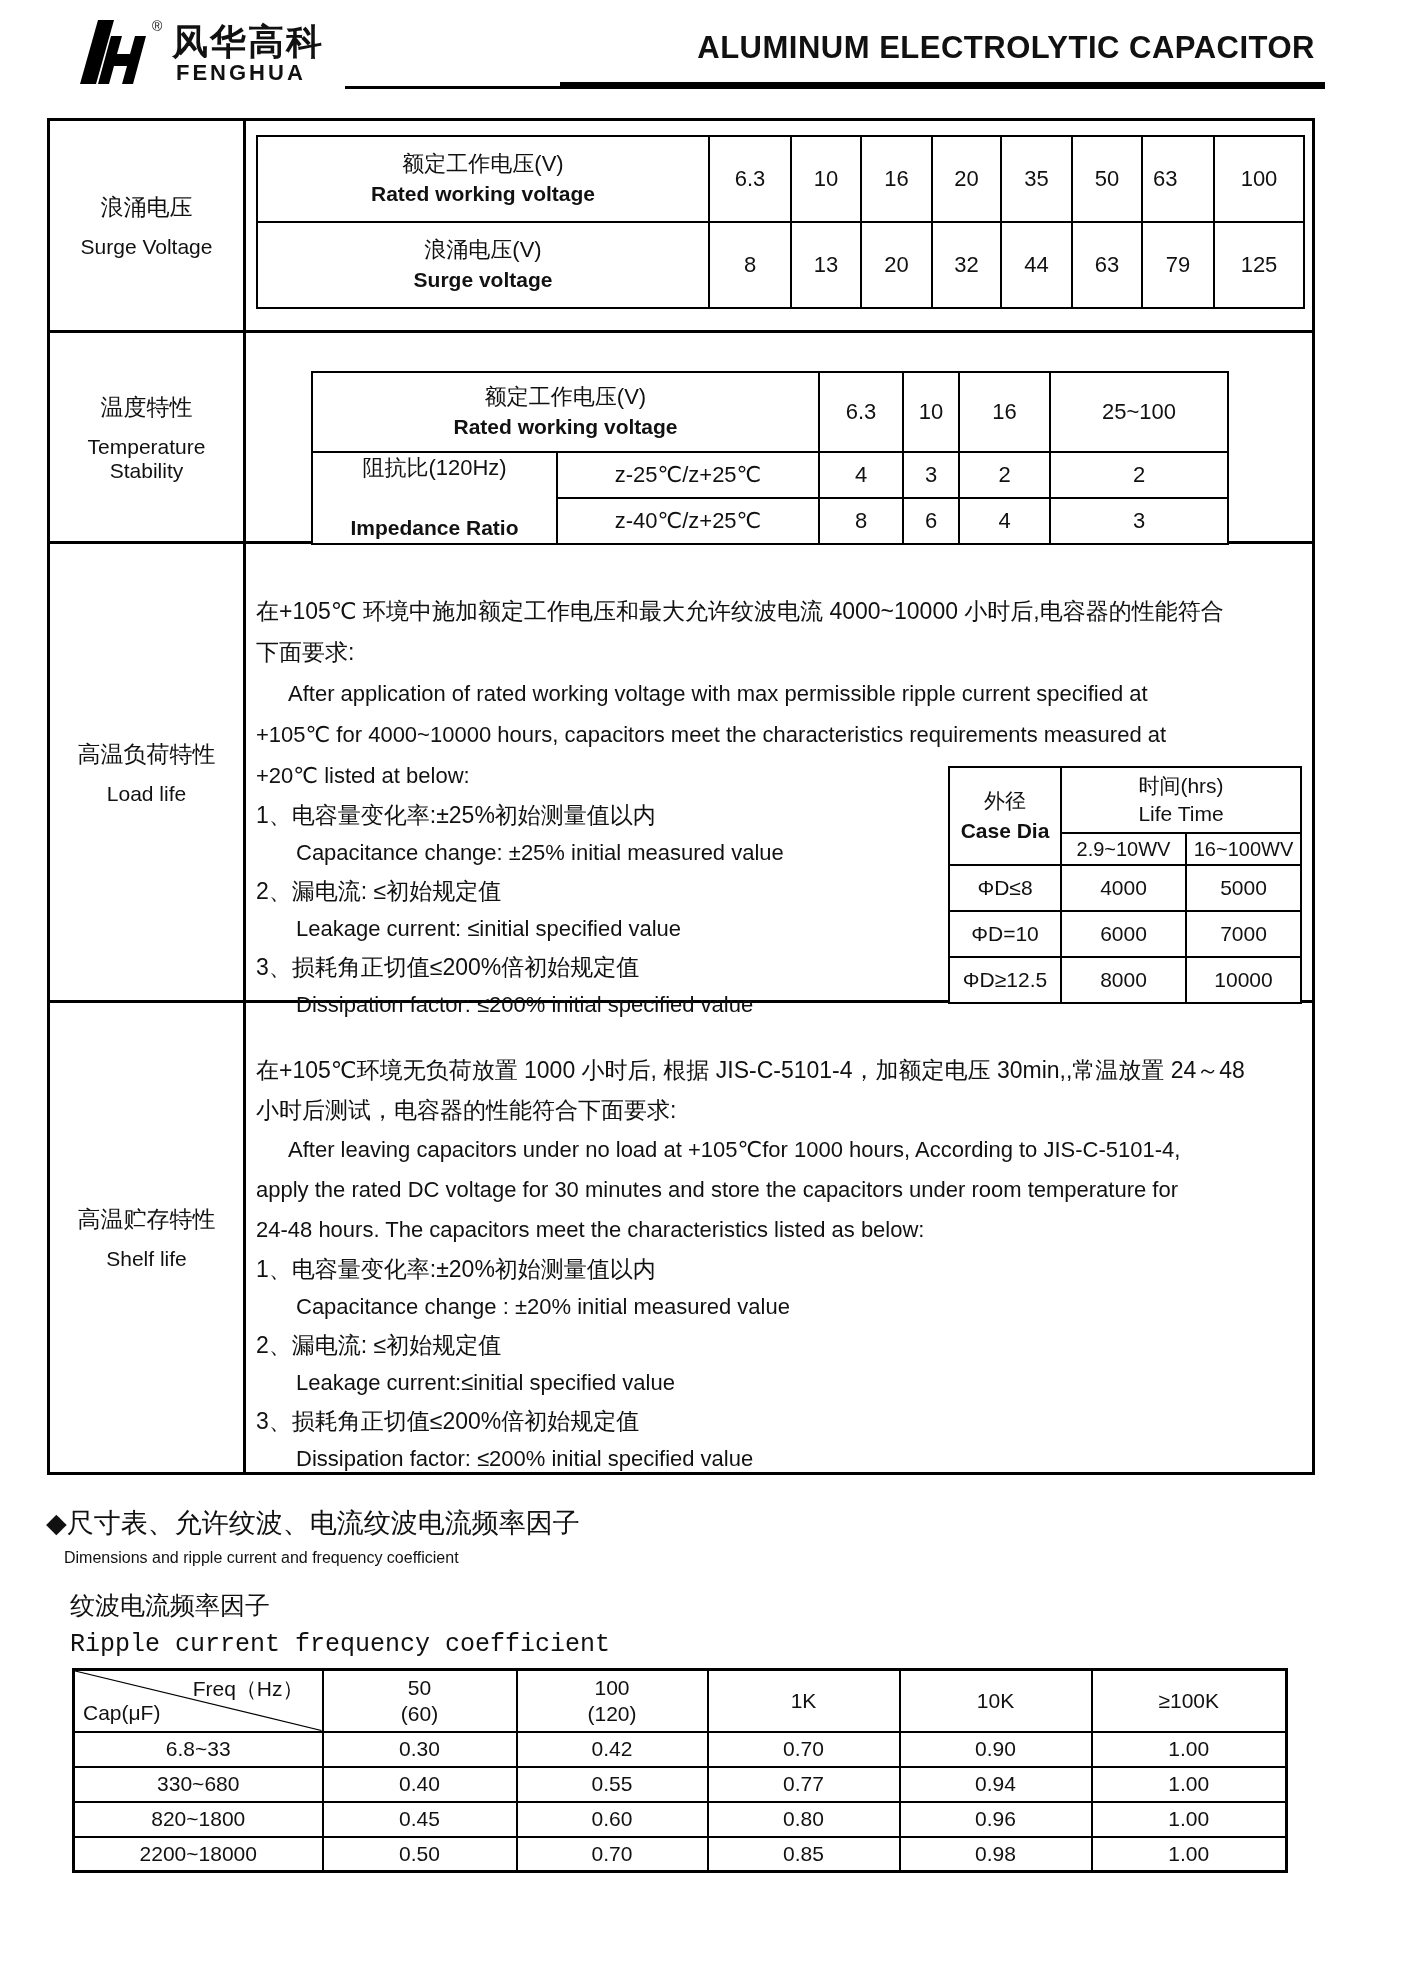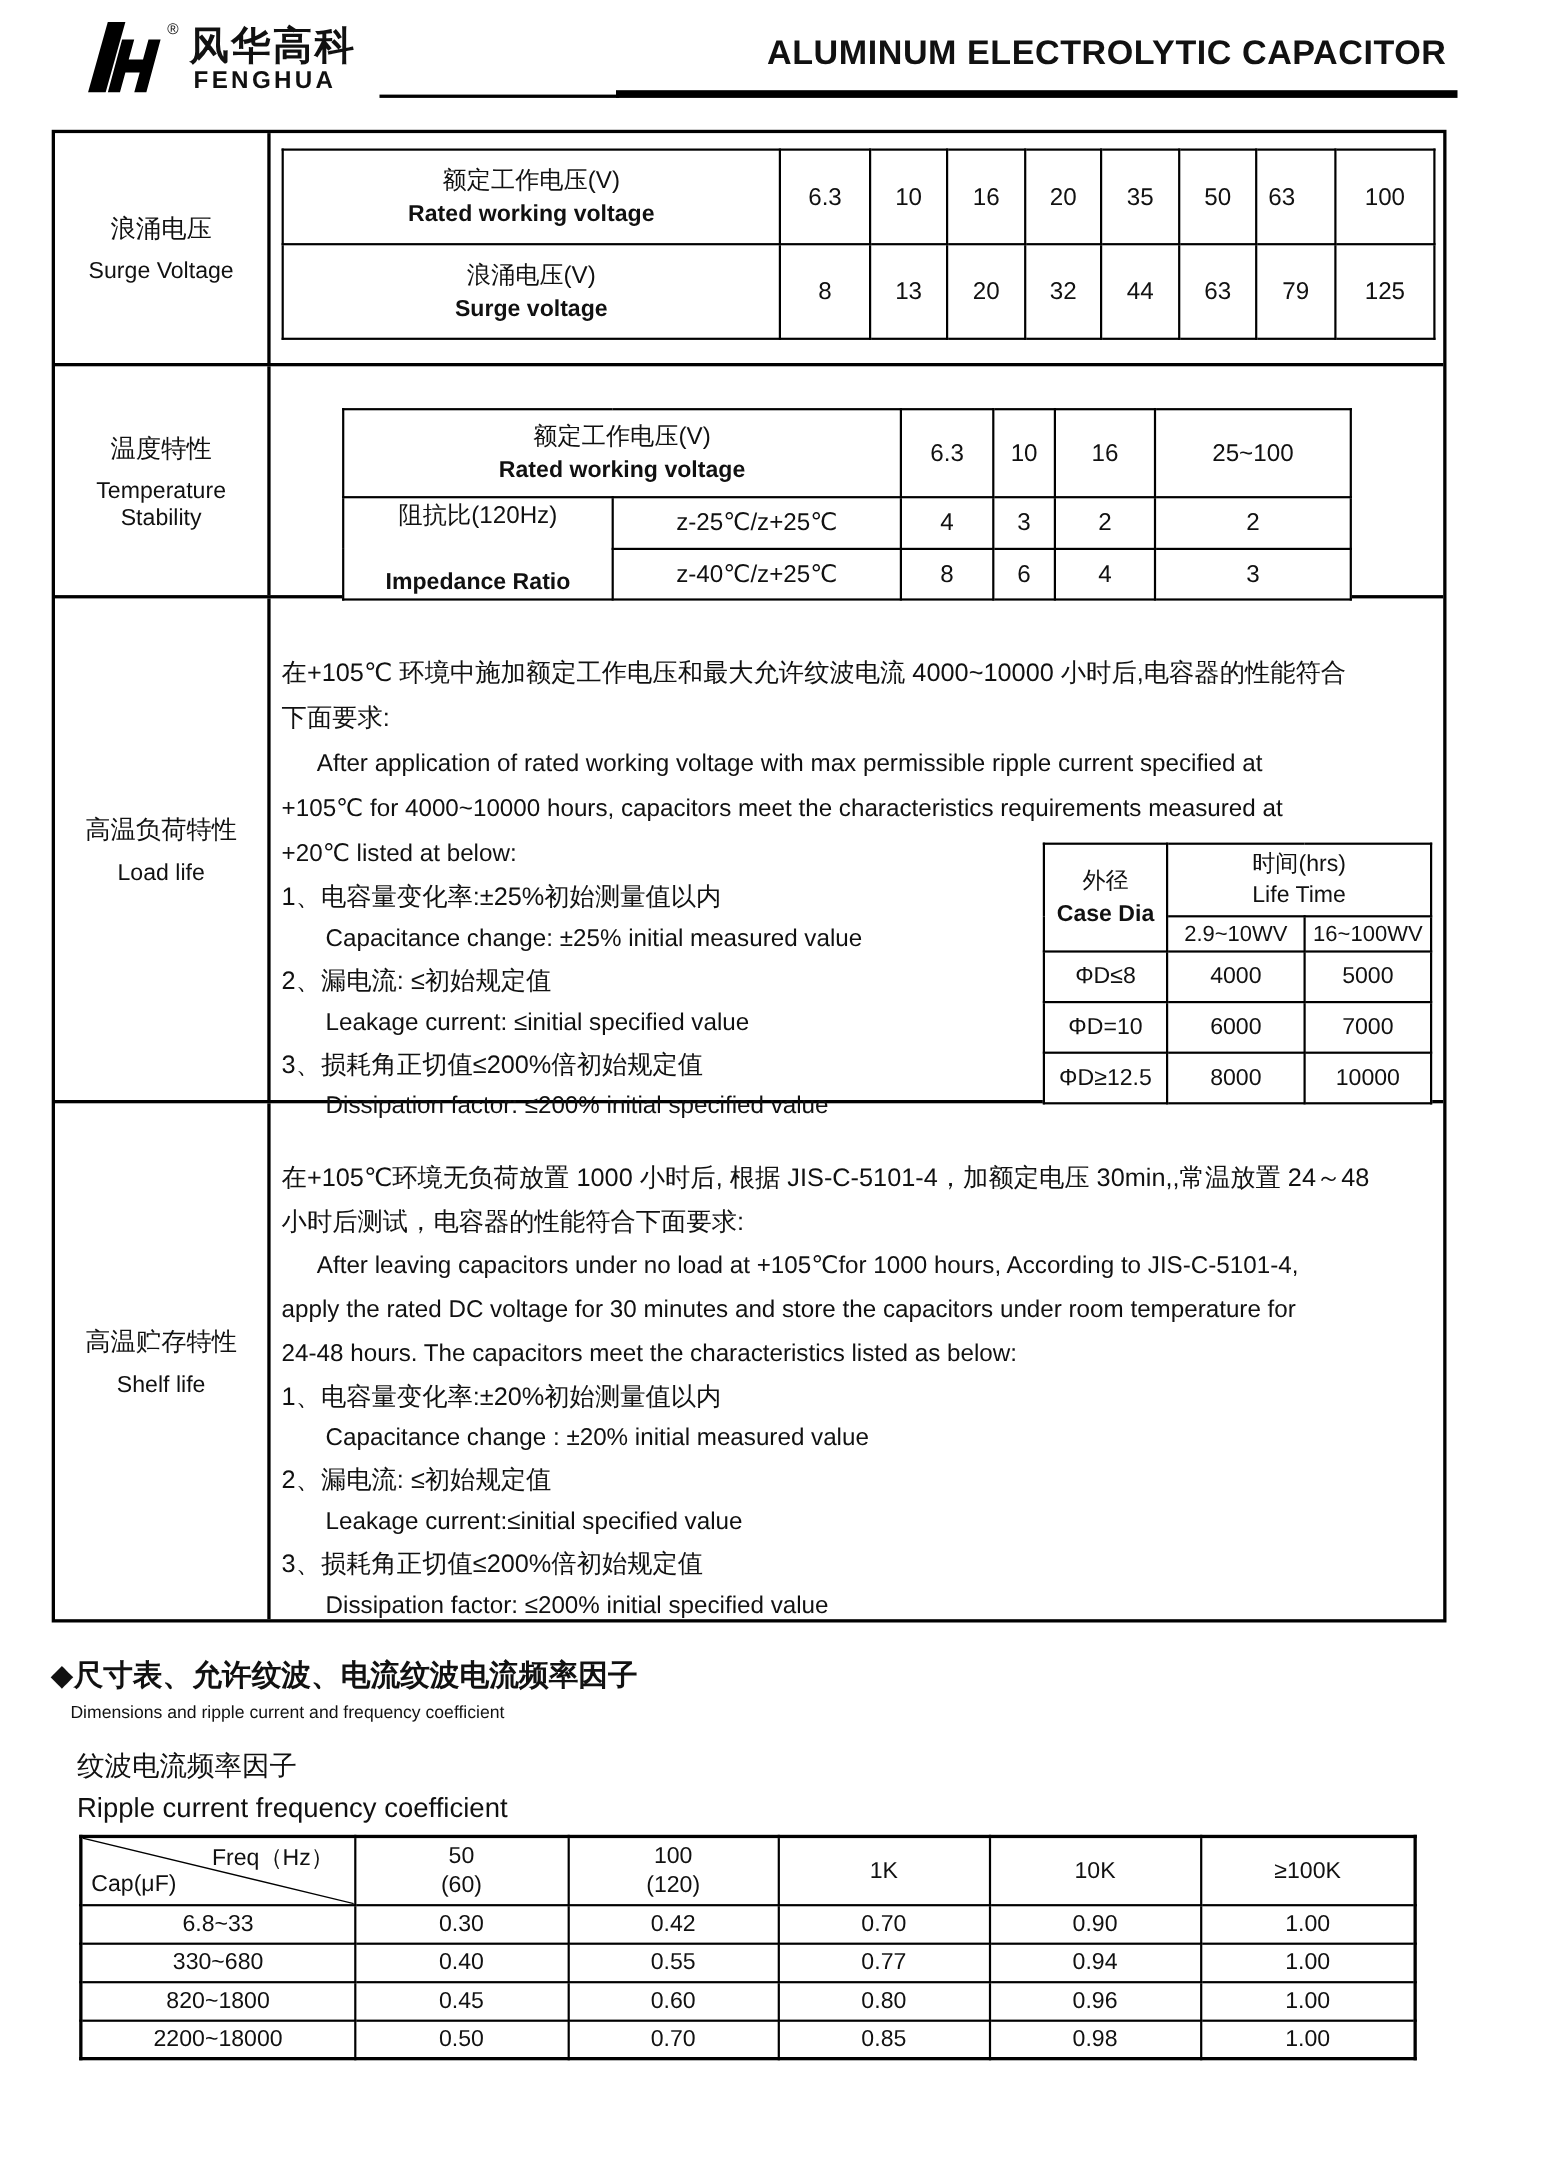--- a/index.html
+++ b/index.html
@@ -65,24 +65,24 @@
   .txt { position:absolute; left:10px; right:6px; top:14px;margin-top:33px; }
   .ln { white-space:nowrap; }
   .ln-cn { font-size:23px; height:41px; line-height:41px; }
   .ln-en { font-size:22px; height:41px; line-height:41px; }
   .indent1 { padding-left:32px; }
   .tight .ln-cn, .tight .ln-en { height:40px; line-height:40px; }
   .item-cn { font-size:23px; height:38px; line-height:38px; }
   .item-en { font-size:22px; height:38px; line-height:38px; padding-left:40px; }
 
   
-  .dim-h1 { position:absolute; left:46px;  top:1505px; font-size:27px;font-weight:bold; }
+  .dim-h1 { position:absolute; left:46px;  top:1505px; font-size:27px; }
   .dim-h2 { position:absolute; left:64px;  top:1549px; font-size:16px; }
   .dim-h3 { position:absolute; left:70px;  top:1589px; font-size:25px; }
-  .dim-h4 { position:absolute; left:70px;  top:1630px; font-size:25px; }
+  .dim-h4 { position:absolute; left:70px;  top:1630px; font-size:25px;font-family:Liberation Mono, monospace; }
 
   
   .freq-table { position:absolute; left:72px; top:1668px; border:3px solid #000; }
   .freq-table td { font-size:21px; }
   .freq-table .hd td { height:62px; line-height:26px; }
   .freq-table .r td { height:35px; }
   .corner-cell { position:relative; padding:0; }
   .corner-cell svg { position:absolute; inset:0; width:100%; height:100%; }
   .corner-top { position:absolute; top:5px; right:18px; font-size:21px; }
   .corner-bottom { position:absolute; bottom:5px; left:8px; font-size:21px; }

